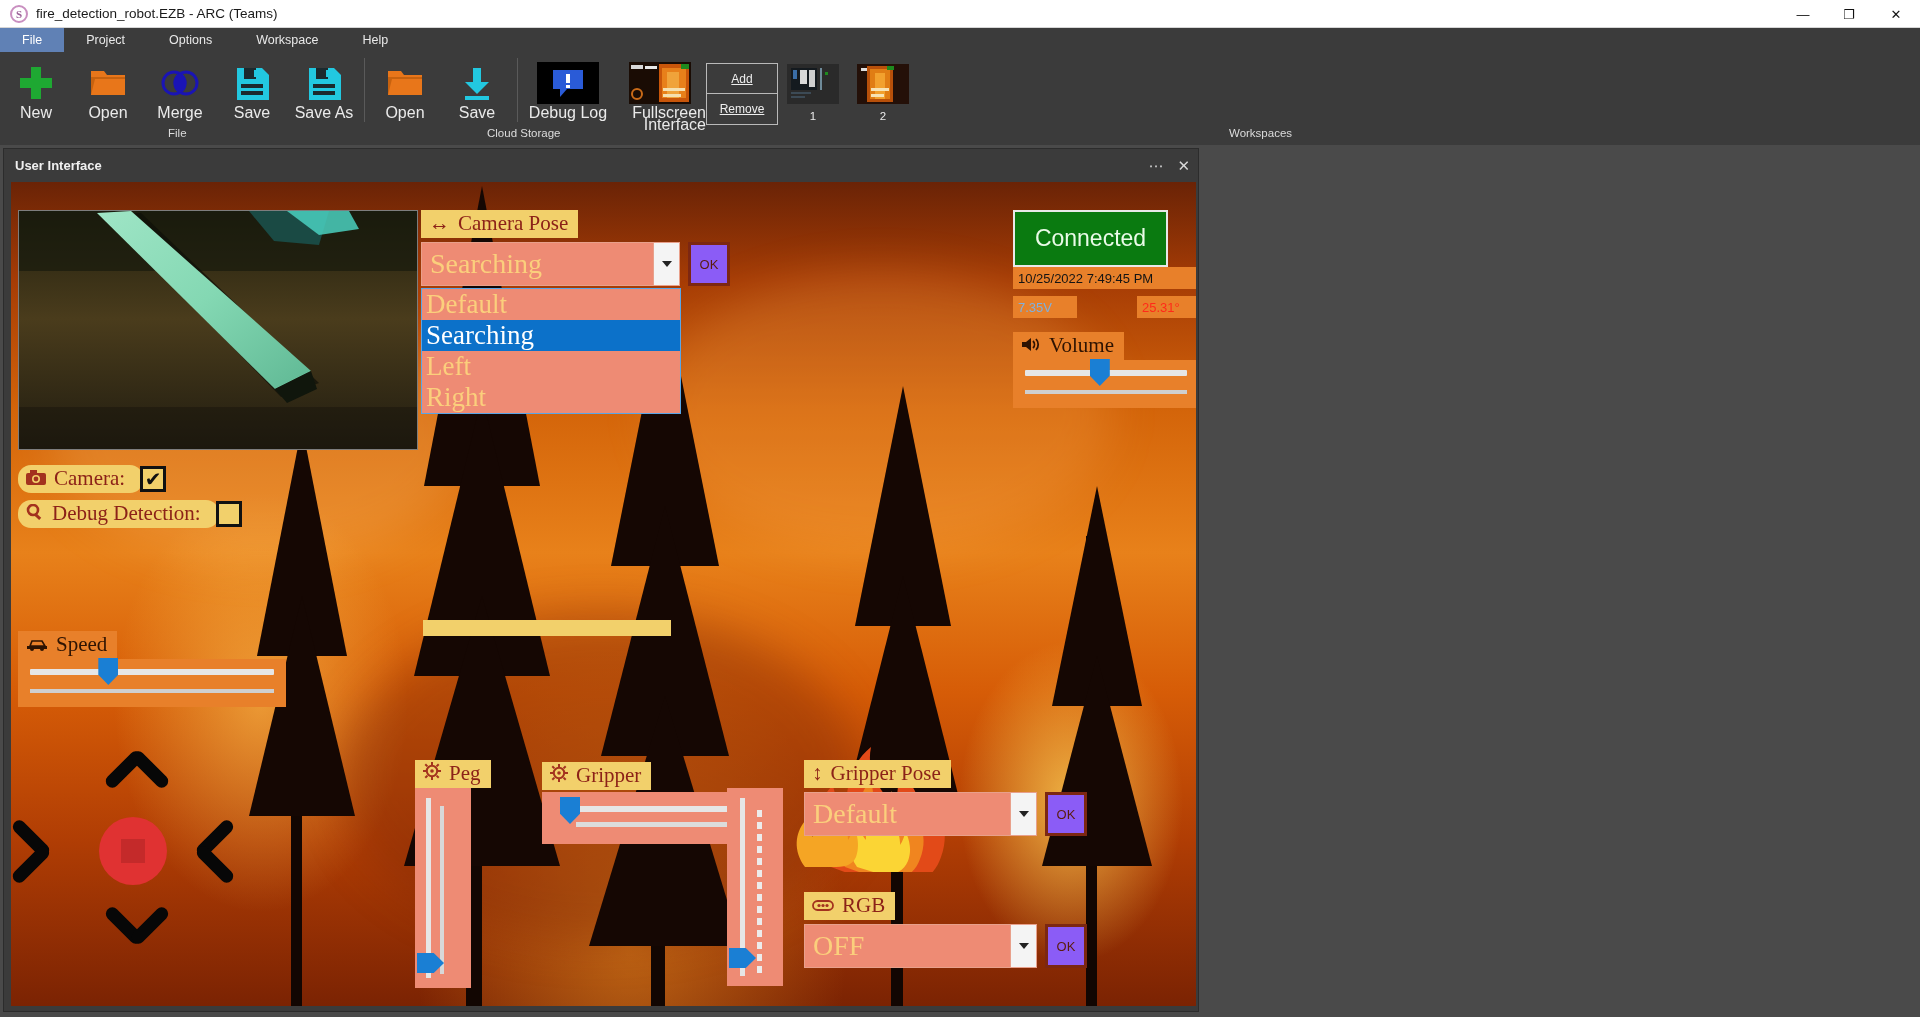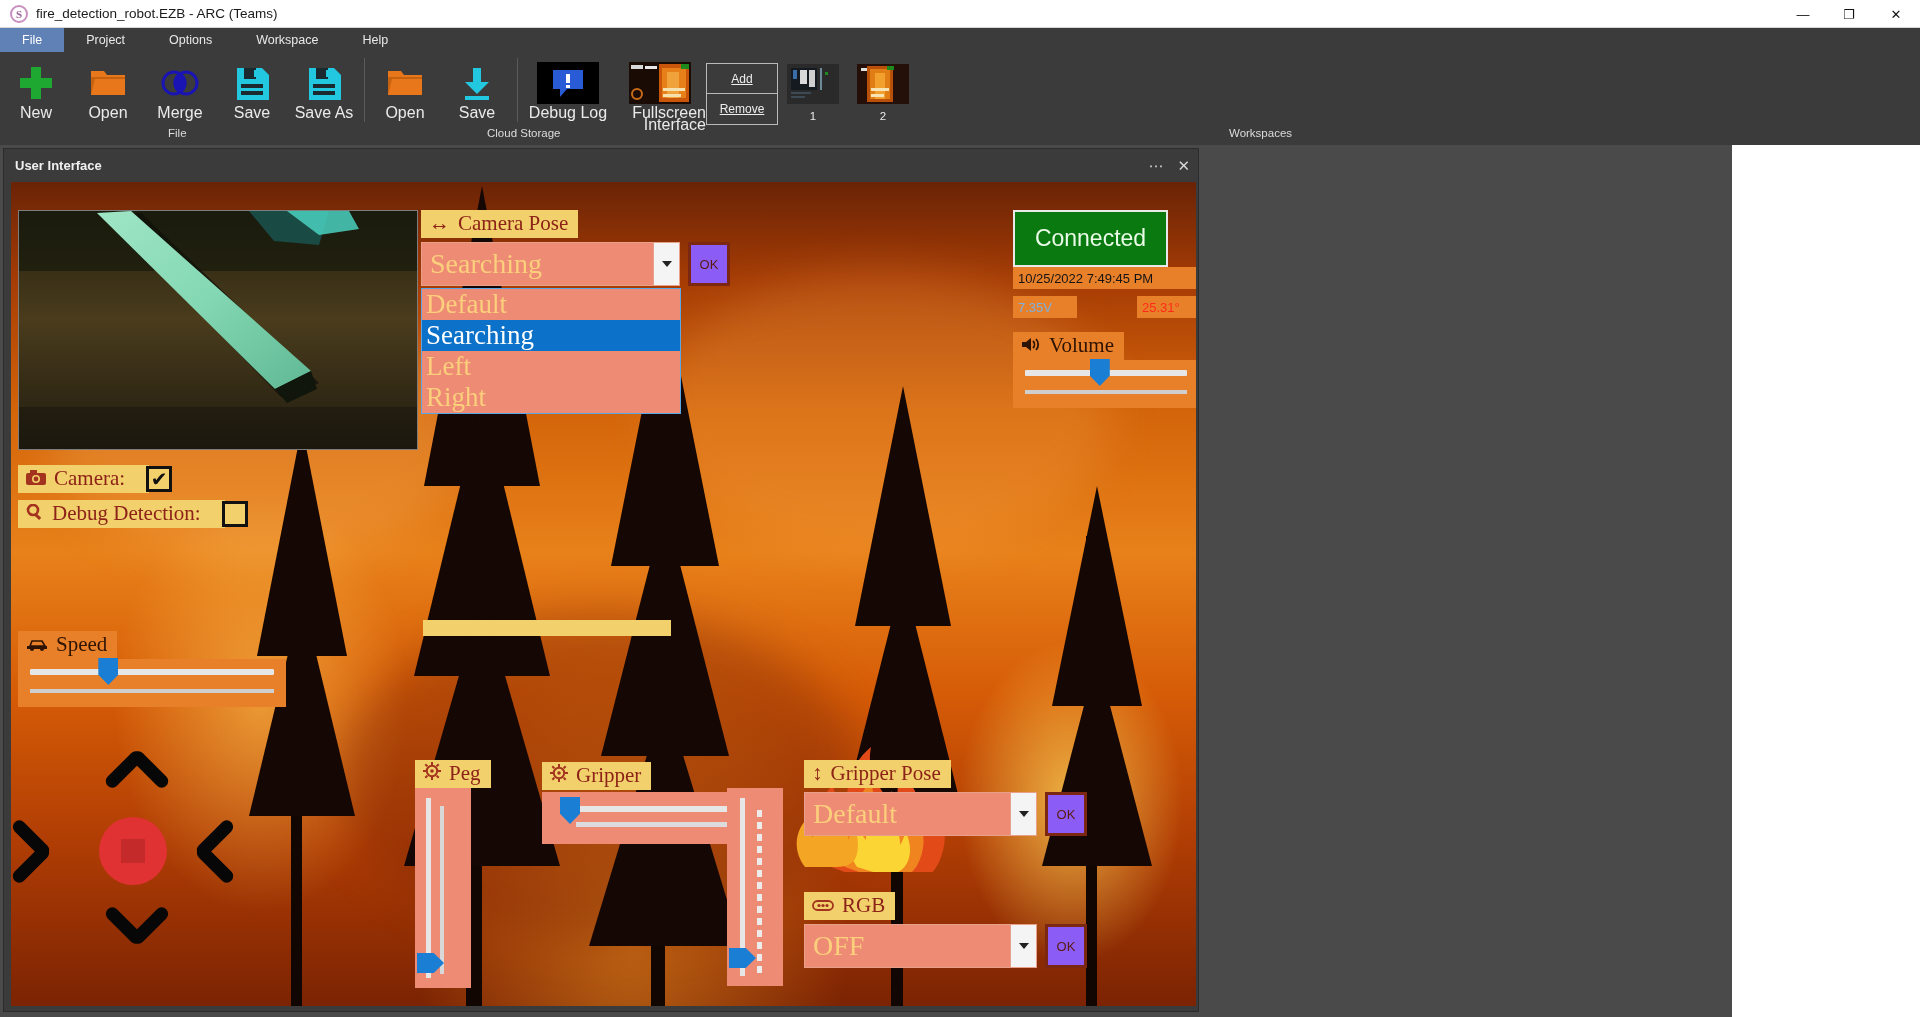--- a/index.html
+++ b/index.html
@@ -47,21 +47,21 @@
   .ws-thumb { width:70px; display:flex; flex-direction:column; align-items:center;
               padding-top:7px; }
   .ws-thumb .ws-img { width:52px; height:40px; }
   .ws-thumb .ws-n { font-size:11.5px; color:#eaeaea; margin-top:6px; }
 
   
   #group-captions { position:absolute; bottom:2px; left:0; right:0; height:16px; }
   .gcap { position:absolute; font-size:11.5px; color:#dcdcdc; }
 
   
-  #workarea { position:absolute; top:145px; left:0; width:1732px; height:872px;
+  #workarea { position:absolute; top:145px; left:0; width:1920px; height:872px;
               background:#4a4a4a; }
 
   
   #ui-panel { position:absolute; left:3px; top:3px; width:1196px; height:864px;
               background:#3b3b3b; border:1px solid #2c2c2c; }
   #ui-panel-title { height:33px; display:flex; align-items:center; position:relative; }
   #ui-panel-title .t { font-size:13px; color:#f0f0f0; margin-left:11px; font-weight:bold; }
   #panel-ctrls { position:absolute; right:8px; top:0; height:33px; display:flex;
                  align-items:center; gap:14px; }
   #panel-ctrls span { font-size:15px; color:#d8d8d8; }
@@ -106,21 +106,21 @@
            justify-content:center; margin-left:8px; }
 
   .dropdown { position:absolute; left:0; top:44px; width:206px;
               border:1px solid #59a6e8; background:#ee8b74; z-index:40; }
   .dopt { height:31px; display:flex; align-items:center; padding-left:4px;
           font-family:"Liberation Serif", serif; font-size:27px; color:#fbcf7c; }
   .dopt.sel { background:#0c71c9; color:#ffffff; }
 
   
   .cbrow { display:flex; align-items:center; }
-  .cbrow .cap { padding-right:24px; }
+  .cbrow .cap { padding-right:18px;border-radius:13px; }
   .cbbox { width:26px; height:26px; background:#f2d06b; border:3px solid #111;
            display:flex; align-items:center; justify-content:center;
            font-size:20px; color:#111; margin-left:-3px; }
 
   
   .hslider { background:#e8802a; padding:10px 12px 14px 12px; }
   .hslider .track { height:6px; background:#e6e6e6; border-radius:1px; position:relative; }
   .hslider .track2 { height:4px; background:#cfcfcf; margin-top:14px; }
   .hthumb { position:absolute; top:-11px; width:20px; height:27px; background:#1a7fd4;
             clip-path:polygon(0 0,100% 0,100% 62%,50% 100%,0 62%); }

